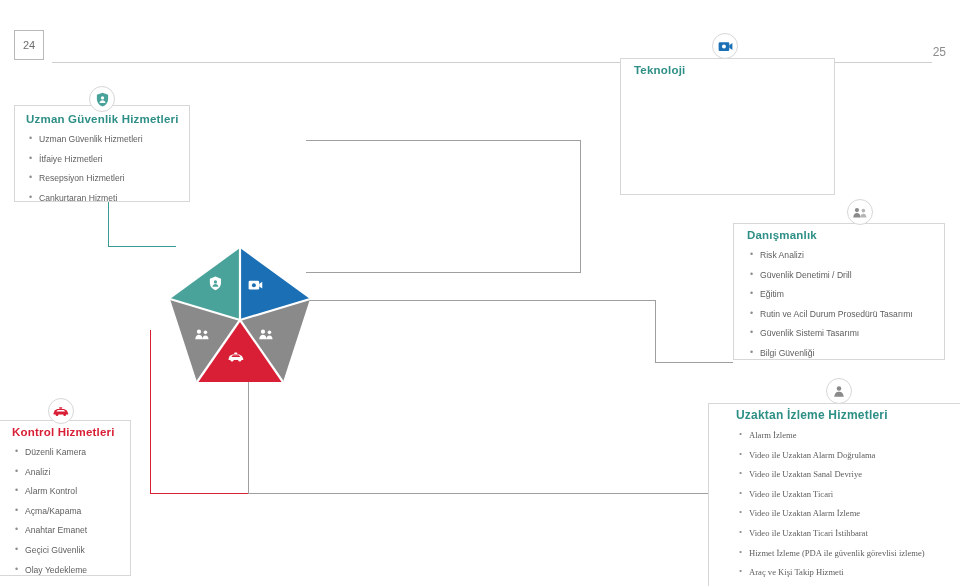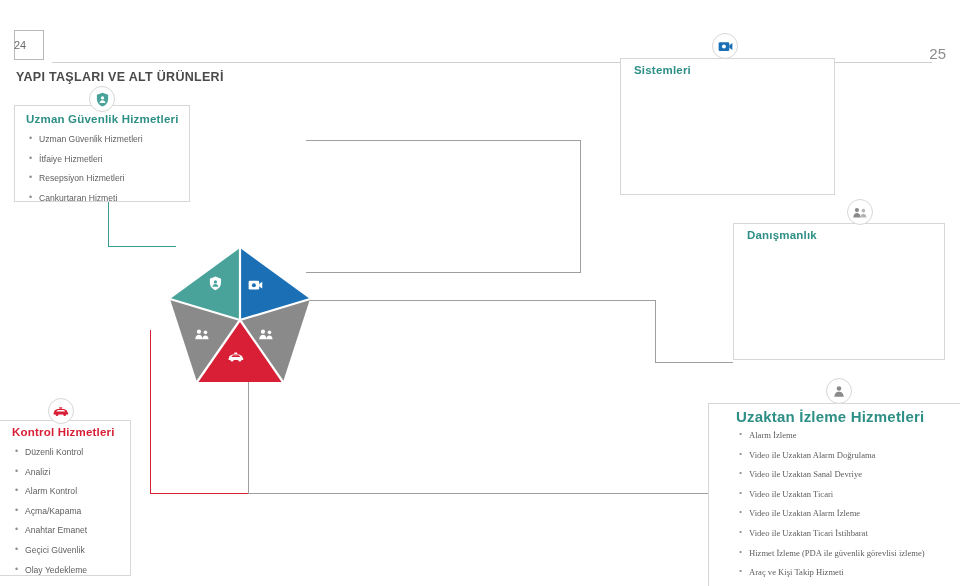--- a/index.html
+++ b/index.html
@@ -27,42 +27,42 @@
     left: 14px; top: 30px;
     width: 30px; height: 30px;
     border: 1px solid #b9b9b9;
     box-sizing: border-box;
   }
   .hdr-num {
     position: absolute;
     left: 14px; top: 30px;
     width: 30px; height: 38px;
     line-height: 30px;
-    text-align: left;
+    text-align: center;
     font-size: 11px;
     color: #6d6d6d;
   }
   .hdr-title {
     position: absolute;
     left: 54px; top: 36px;
     font-size: 14.5px;
     font-weight: bold;
     color: #3b3b3b;
     letter-spacing: .2px;
   }
   .hdr-rule {
     position: absolute;
     left: 52px; top: 62px;
     width: 880px;
     border-top: 1px solid #cfcfcf;
   }
   .hdr-right-num {
     position: absolute;
     right: 14px; top: 45px;
-    font-size: 15px;
+    font-size: 12px;
     color: #8c8c8c;
   }
 
   .sec-title {
     position: absolute;
     left: 16px; top: 70px;
     font-size: 12.5px;
     font-weight: bold;
     color: #4a4a4a;
     letter-spacing: .3px;
@@ -141,21 +141,20 @@
 </style>
 </head>
 <body>
 
 <div class="page">
 
   <div class="hdr-box"></div>
   <div class="hdr-num">24</div>
   <div class="hdr-rule"></div>
   <div class="hdr-right-num">25</div>
-  <div class="sec-title">YAPI TAŞLARI VE ALT ÜRÜNLERİ</div>
 
   <div class="ln v teal" style="left:108px; top:202px; height:44px;"></div>
   <div class="ln h teal" style="left:108px; top:246px; width:68px;"></div>
 
   <div class="ln v" style="left:580px; top:140px; height:132px;"></div>
   <div class="ln h" style="left:306px; top:140px; width:275px;"></div>
   <div class="ln h" style="left:306px; top:272px; width:275px;"></div>
 
   <div class="ln h" style="left:300px; top:300px; width:355px;"></div>
   <div class="ln v" style="left:655px; top:300px; height:62px;"></div>
@@ -184,62 +183,70 @@
   </ul>
 
   <div class="panel" style="left:620px; top:58px; width:215px; height:137px;"></div>
   <div class="badge" style="left:712px; top:33px;">
     <svg width="15" height="13" viewBox="0 0 24 20">
       <rect x="1" y="3" width="17" height="14" rx="2" fill="#1b6fb5"></rect>
       <path d="M18 8 L23 4.5 V15.5 L18 12 Z" fill="#1b6fb5"></path>
       <circle cx="9.5" cy="10" r="3.2" fill="#fff"></circle>
     </svg>
   </div>
-  <div class="panel-title t-tek" style="left:634px; top:64px;">Sistemleri</div>
+  <div class="panel-title t-tek" style="left:634px; top:64px;">Teknoloji</div>
 
   <div class="panel" style="left:733px; top:223px; width:212px; height:137px;"></div>
   <div class="badge" style="left:847px; top:199px;">
     <svg width="16" height="13" viewBox="0 0 26 20">
       <circle cx="8" cy="6" r="3.4" fill="#8a8a8a"></circle>
       <path d="M2 18 C2.6 12.6 5 11 8 11 C11 11 13.4 12.6 14 18 Z" fill="#8a8a8a"></path>
       <circle cx="18.5" cy="7" r="2.9" fill="#b5b5b5"></circle>
       <path d="M13.5 18 C14 13.4 16 12 18.5 12 C21 12 23 13.4 23.5 18 Z" fill="#b5b5b5"></path>
     </svg>
   </div>
   <div class="panel-title t-dan" style="left:747px; top:229px;">Danışmanlık</div>
+  <ul class="bullets" style="left:749px; top:250px;">
+    <li>Risk Analizi</li>
+    <li>Güvenlik Denetimi / Drill</li>
+    <li>Eğitim</li>
+    <li>Rutin ve Acil Durum Prosedürü Tasarımı</li>
+    <li>Güvenlik Sistemi Tasarımı</li>
+    <li>Bilgi Güvenliği</li>
+  </ul>
 
   <div class="panel" style="left:-2px; top:420px; width:133px; height:156px; border-left:none;"></div>
   <div class="badge" style="left:48px; top:398px;">
     <svg width="16" height="11" viewBox="0 0 26 16">
       <path d="M1 11 L2.5 6.5 L7 4 H18 L22.5 6.5 L24.5 11 V13 H1 Z" fill="#d81f35"></path>
       <rect x="10" y="1" width="5" height="2.4" rx="1" fill="#d81f35"></rect>
       <circle cx="6.5" cy="13.2" r="2.3" fill="#d81f35"></circle>
       <circle cx="19" cy="13.2" r="2.3" fill="#d81f35"></circle>
       <path d="M7.6 5.4 H17.6 L20 8.2 H5.4 Z" fill="#fff"></path>
     </svg>
   </div>
   <div class="panel-title t-kontrol" style="left:12px; top:426px;">Kontrol Hizmetleri</div>
   <ul class="bullets" style="left:14px; top:447px;">
-    <li>Düzenli Kontrol</li>
+    <li>Düzenli Kamera</li>
     <li>Analizi</li>
     <li>Alarm Kontrol</li>
     <li>Açma/Kapama</li>
     <li>Anahtar Emanet</li>
     <li>Geçici Güvenlik</li>
     <li>Olay Yedekleme</li>
   </ul>
 
   <div class="panel" style="left:708px; top:403px; width:254px; height:183px; border-right:none; border-bottom:none;"></div>
   <div class="badge" style="left:826px; top:378px;">
     <svg width="14" height="14" viewBox="0 0 22 22">
       <circle cx="11" cy="7" r="3.6" fill="#8a8a8a"></circle>
       <path d="M3.5 20 C4.3 14.2 7.3 12.2 11 12.2 C14.7 12.2 17.7 14.2 18.5 20 Z" fill="#8a8a8a"></path>
     </svg>
   </div>
-  <div class="panel-title t-uzak" style="left:736px; top:408px; font-size:15px;">Uzaktan İzleme Hizmetleri</div>
+  <div class="panel-title t-uzak" style="left:736px; top:408px; font-size:12px;">Uzaktan İzleme Hizmetleri</div>
   <ul class="bullets" style="left:738px; top:430px;font-family:Liberation Serif, serif;">
     <li>Alarm İzleme</li>
     <li>Video ile Uzaktan Alarm Doğrulama</li>
     <li> Video ile Uzaktan Sanal Devriye</li>
     <li>Video ile Uzaktan Ticari</li>
     <li>Video ile Uzaktan Alarm İzleme</li>
     <li>Video ile Uzaktan Ticari İstihbarat</li>
     <li>Hizmet İzleme  (PDA ile güvenlik görevlisi izleme)</li>
     <li>Araç ve Kişi Takip Hizmeti</li>
   </ul>

